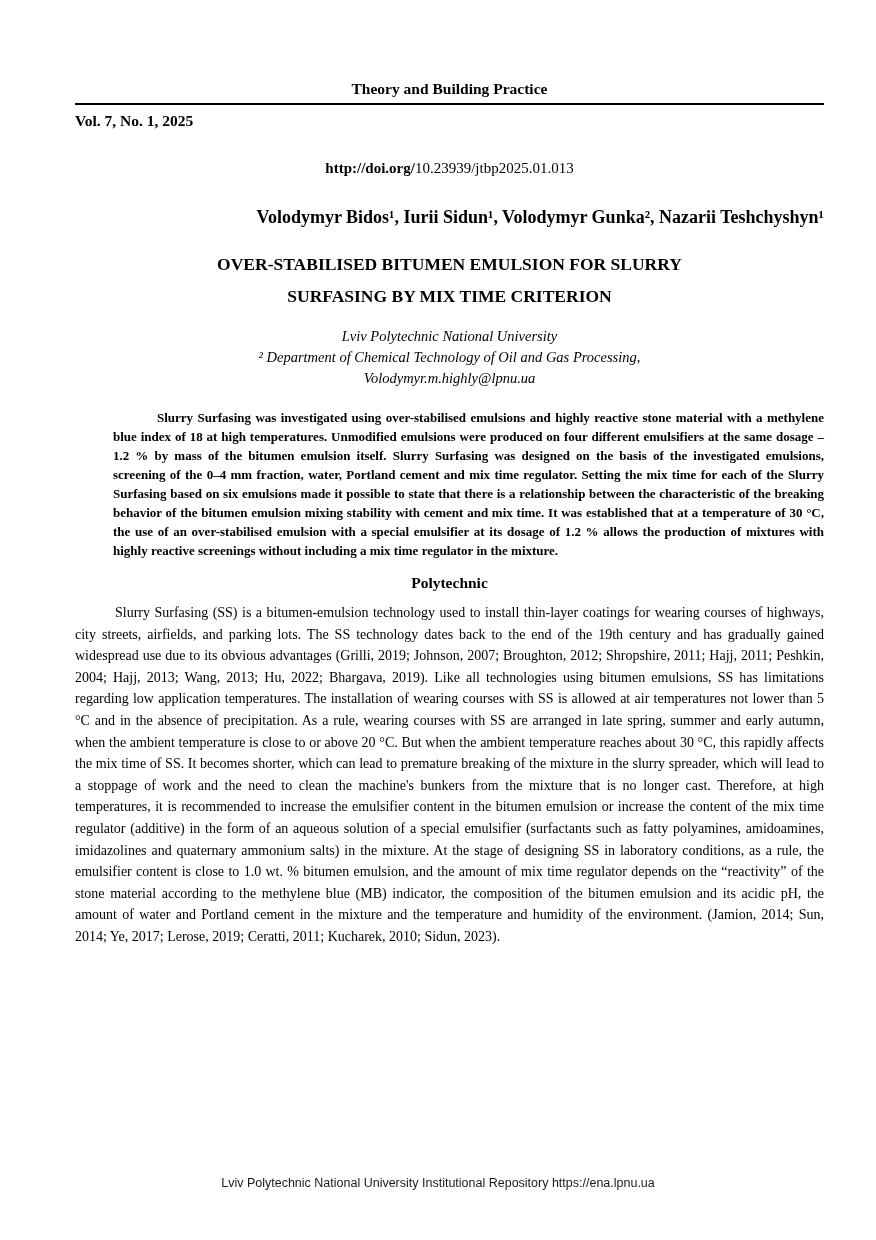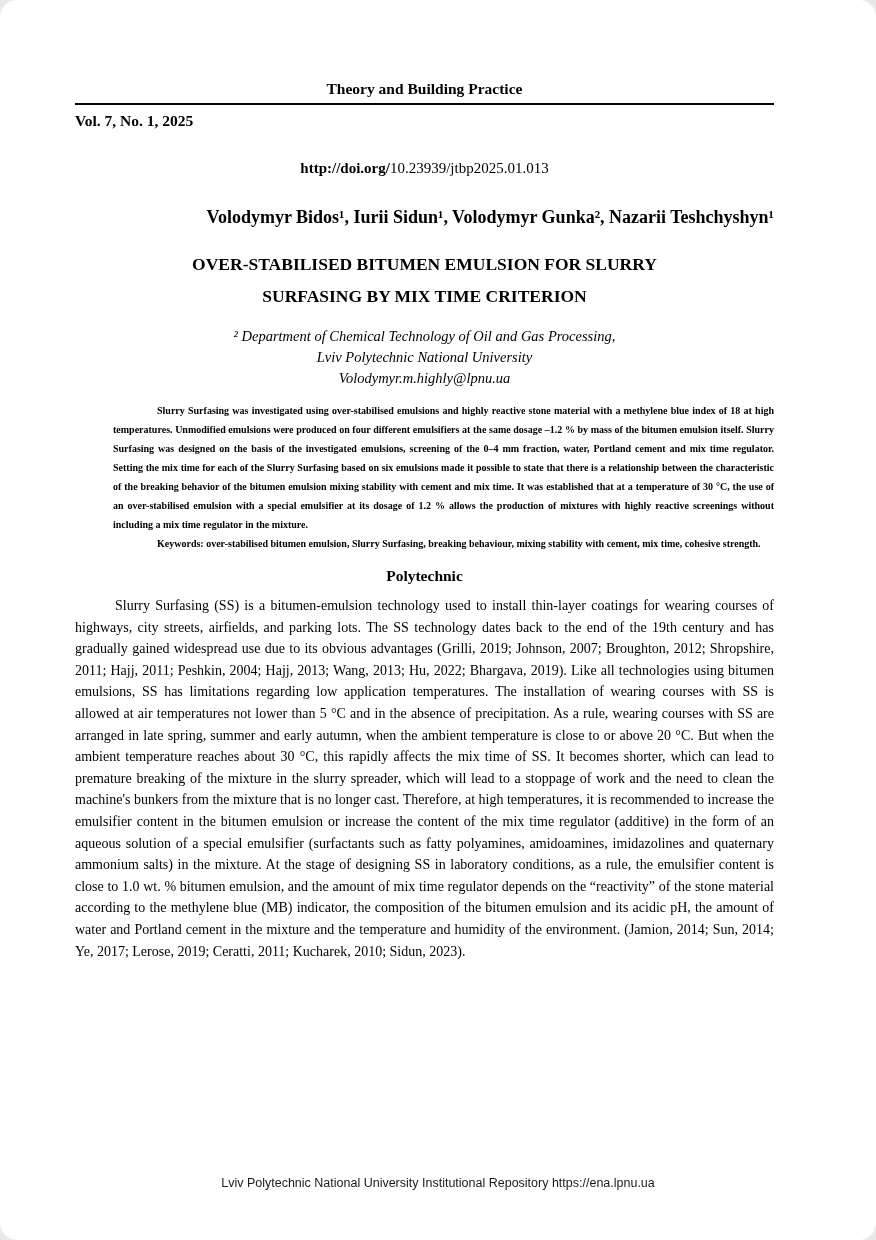--- a/index.html
+++ b/index.html
@@ -3,24 +3,23 @@
 <meta charset="utf-8">
 <style>
   html, body { margin: 0; padding: 0; background: #e8e8e8; }
   .page {
     width: 876px;
     height: 1240px;
     margin: 0 auto;
     background: #ffffff;
     position: relative;
     box-sizing: border-box;
-    padding: 80px 102px 0 75px;
+    padding: 80px 52px 0 75px;
     font-family: "Liberation Serif", serif;
     color: #000000;
-    border-radius: 17px;
   }
   .journal-title {
     text-align: center;
     font-weight: bold;
     font-size: 15.5px;
     margin: 0 0 5px 0;
   }
   .header-rule {
     border-bottom: 2px solid #000;
     height: 0;
@@ -55,25 +54,25 @@
     font-style: italic;
     font-size: 14.5px;
     line-height: 21px;
   }
   .copyright-line {
     margin-top: 42px;
     font-style: italic;
     font-size: 15px;
   }
   .abstract-block {
-    margin-top: 12px;
+    margin-top: 19px;
     margin-left: 38px;
     text-align: justify;
     font-weight: bold;
-    font-size: 10px;
+    font-size: 13px;
     line-height: 19px;
   }
   .abstract-block p {
     margin: 0;
     text-indent: 44px;
   }
   .section-heading {
     margin-top: 14px;
     text-align: center;
     font-weight: bold;
@@ -113,29 +112,28 @@
   </div>
 
   <div class="authors-line">Volodymyr Bidos¹, Iurii Sidun¹, Volodymyr Gunka², Nazarii Teshchyshyn¹</div>
 
   <h1 class="paper-title">
     <span style="display:block">OVER-STABILISED BITUMEN EMULSION FOR SLURRY</span>
     <span style="display:block">SURFASING BY MIX TIME CRITERION</span>
   </h1>
 
   <div class="affiliations">
+    <div>Lviv Polytechnic National University</div>
     <div>² Department of Chemical Technology of Oil and Gas Processing,</div>
-    <div>Lviv Polytechnic National University</div>
     <div>Volodymyr.m.highly@lpnu.ua</div>
   </div>
 
 
   <div class="abstract-block">
     <p>Slurry Surfasing was investigated using over-stabilised emulsions and highly reactive stone material with a methylene blue index of 18 at high temperatures. Unmodified emulsions were produced on four different emulsifiers at the same dosage –1.2 % by mass of the bitumen emulsion itself. Slurry Surfasing was designed on the basis of the investigated emulsions, screening of the 0–4 mm fraction, water, Portland cement and mix time regulator. Setting the mix time for each of the Slurry Surfasing based on six emulsions made it possible to state that there is a relationship between the characteristic of the breaking behavior of the bitumen emulsion mixing stability with cement and mix time. It was established that at a temperature of 30 °C, the use of an over-stabilised emulsion with a special emulsifier at its dosage of 1.2 % allows the production of mixtures with highly reactive screenings without including a mix time regulator in the mixture.</p>
-    <p>Keywords: over-stabilised bitumen emulsion, Slurry Surfasing, breaking behaviour, mixing stability with cement, mix time, cohesive strength.</p>
   </div>
 
   <div class="section-heading">Polytechnic</div>
 
   <p class="body-paragraph">Slurry Surfasing (SS) is a bitumen-emulsion technology used to install thin-layer coatings for wearing courses of highways, city streets, airfields, and parking lots. The SS technology dates back to the end of the 19th century and has gradually gained widespread use due to its obvious advantages (Grilli, 2019; Johnson, 2007; Broughton, 2012; Shropshire, 2011; Hajj, 2011; Peshkin, 2004; Hajj, 2013; Wang, 2013; Hu, 2022; Bhargava, 2019). Like all technologies using bitumen emulsions, SS has limitations regarding low application temperatures. The installation of wearing courses with SS is allowed at air temperatures not lower than 5 °C and in the absence of precipitation. As a rule, wearing courses with SS are arranged in late spring, summer and early autumn, when the ambient temperature is close to or above 20 °C. But when the ambient temperature reaches about 30 °C, this rapidly affects the mix time of SS. It becomes shorter, which can lead to premature breaking of the mixture in the slurry spreader, which will lead to a stoppage of work and the need to clean the machine's bunkers from the mixture that is no longer cast. Therefore, at high temperatures, it is recommended to increase the emulsifier content in the bitumen emulsion or increase the content of the mix time regulator (additive) in the form of an aqueous solution of a special emulsifier (surfactants such as fatty polyamines, amidoamines, imidazolines and quaternary ammonium salts) in the mixture. At the stage of designing SS in laboratory conditions, as a rule, the emulsifier content is close to 1.0 wt. % bitumen emulsion, and the amount of mix time regulator depends on the “reactivity” of the stone material according to the methylene blue (MB) indicator, the composition of the bitumen emulsion and its acidic pH, the amount of water and Portland cement in the mixture and the temperature and humidity of the environment. (Jamion, 2014; Sun, 2014; Ye, 2017; Lerose, 2019; Ceratti, 2011; Kucharek, 2010; Sidun, 2023).</p>
 
   <div class="page-footer">Lviv Polytechnic National University Institutional Repository https://ena.lpnu.ua</div>
 
 </div>
 

